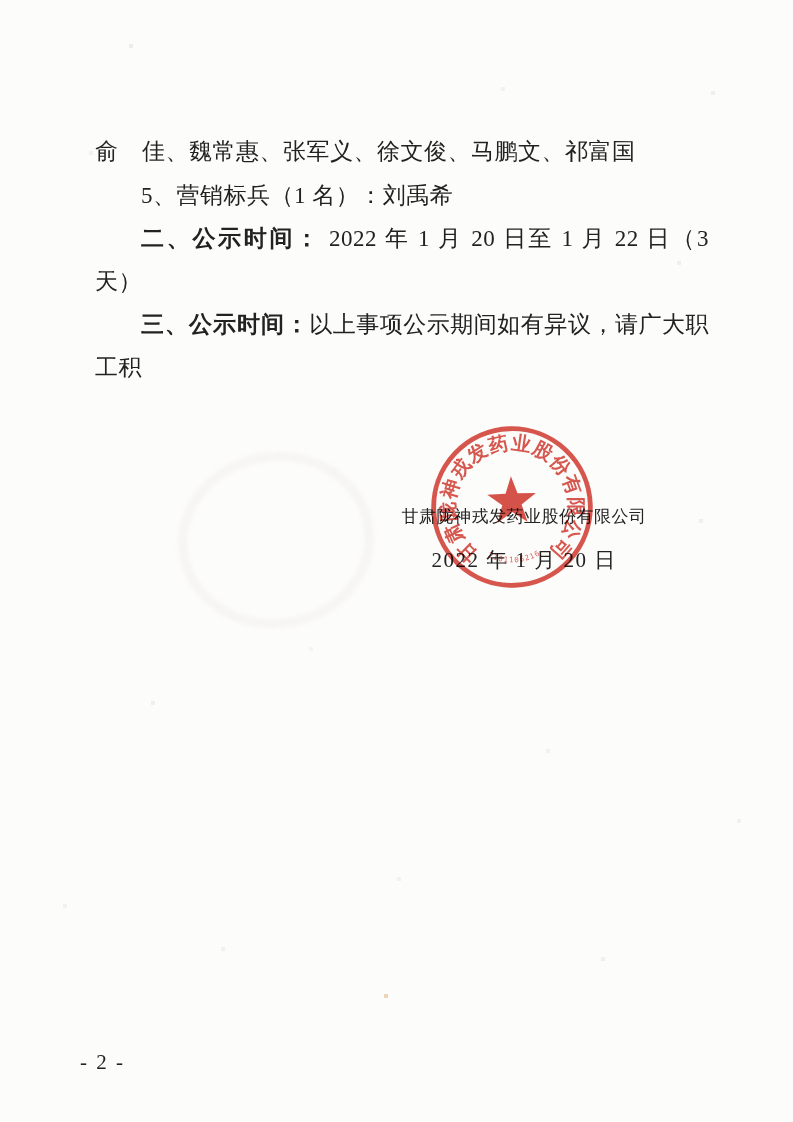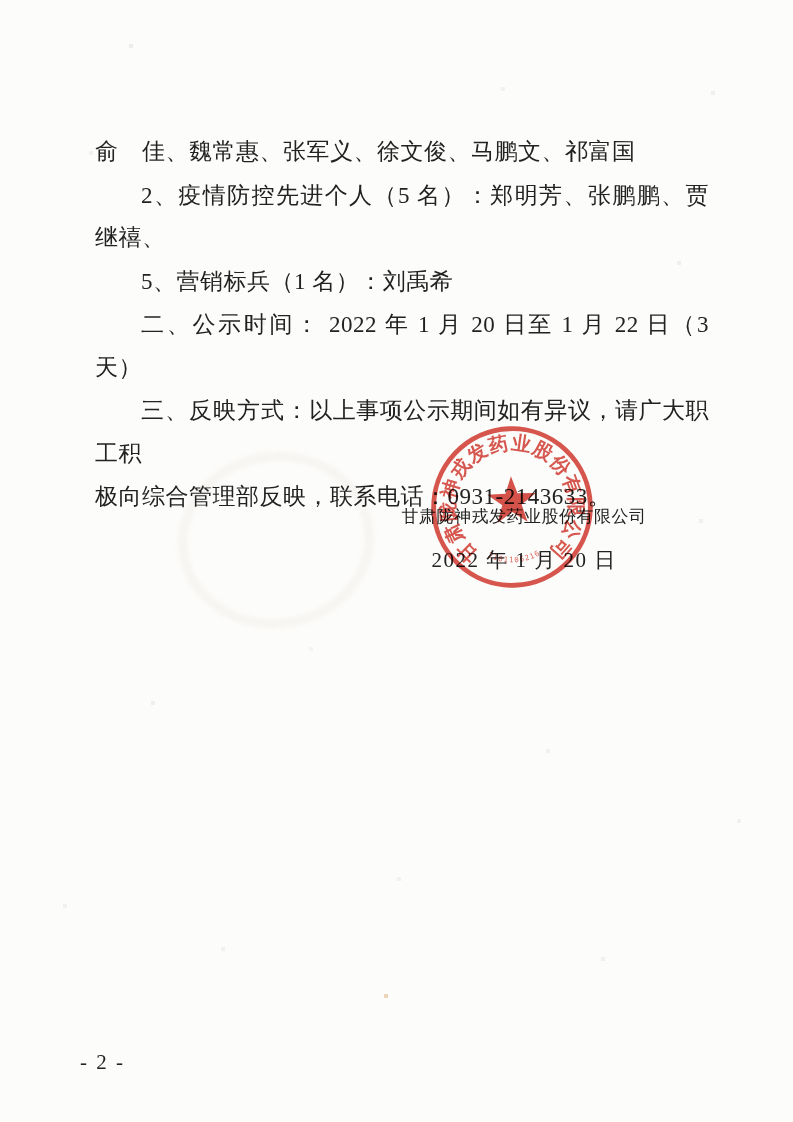--- a/index.html
+++ b/index.html
@@ -67,21 +67,21 @@
     letter-spacing: 0.5px;
     text-align: justify;
   }
   .doc p.line {
     margin: 0;
     padding: 0;
   }
   .doc p.line.indent { text-indent: 2em; }
   .lead {
     font-family: "Liberation Sans", "DejaVu Sans", sans-serif;
-    font-weight: 400;
+    font-weight: 700;
     letter-spacing: 1px;
   }
 
   
   .signature {
     position: absolute;
     left: 368px; top: 505px;
     width: 312px;
     text-align: center;
   }
@@ -142,25 +142,23 @@
 </head>
 <body>
 
 <div class="page" style="background: rgb(252, 252, 250); color: rgb(34, 34, 34); padding-left: 9px;">
 
   <div class="speckles"></div>
   <div class="ghost-seal"></div>
 
   <main class="doc">
     <p class="line"><b class="lead"></b><span>俞　佳、魏常惠、张军义、徐文俊、马鹏文、祁富国</span></p>
-    <p class="line indent"><b class="lead"></b><span>2、疫情防控先进个人（5 名）：郑明芳、张鹏鹏、贾继禧、</span></p>
     <p class="line indent"><b class="lead"></b><span>5、营销标兵（1 名）：刘禹希</span></p>
     <p class="line indent"><b class="lead">二、公示时间：</b><span> 2022 年 1 月 20 日至 1 月 22 日（3 天）</span></p>
-    <p class="line indent"><b class="lead">三、反映方式：</b><span>以上事项公示期间如有异议，请广大职工积</span></p>
-    <p class="line"><b class="lead"></b><span>极向综合管理部反映，联系电话：0931-2143633。</span></p>
+    <p class="line indent"><b class="lead">三、公示时间：</b><span>以上事项公示期间如有异议，请广大职工积</span></p>
   </main>
 
   <div class="signature">
     <div class="sig-company">甘肃陇神戎发药业股份有限公司</div>
     <div class="sig-date">2022 年 1 月 20 日</div>
   </div>
 
   <svg class="stamp" viewBox="0 0 200 200" aria-hidden="true" style="color: rgb(210, 58, 48);">
     <circle class="seal-ring" cx="100" cy="100" r="89"></circle>
     <polygon class="seal-star" points="100,65 106.8,84.6 127.6,85 111,97.6 117.1,117.5 100,105.6 82.9,117.5 89,97.6 72.4,85 93.2,84.6"></polygon>

